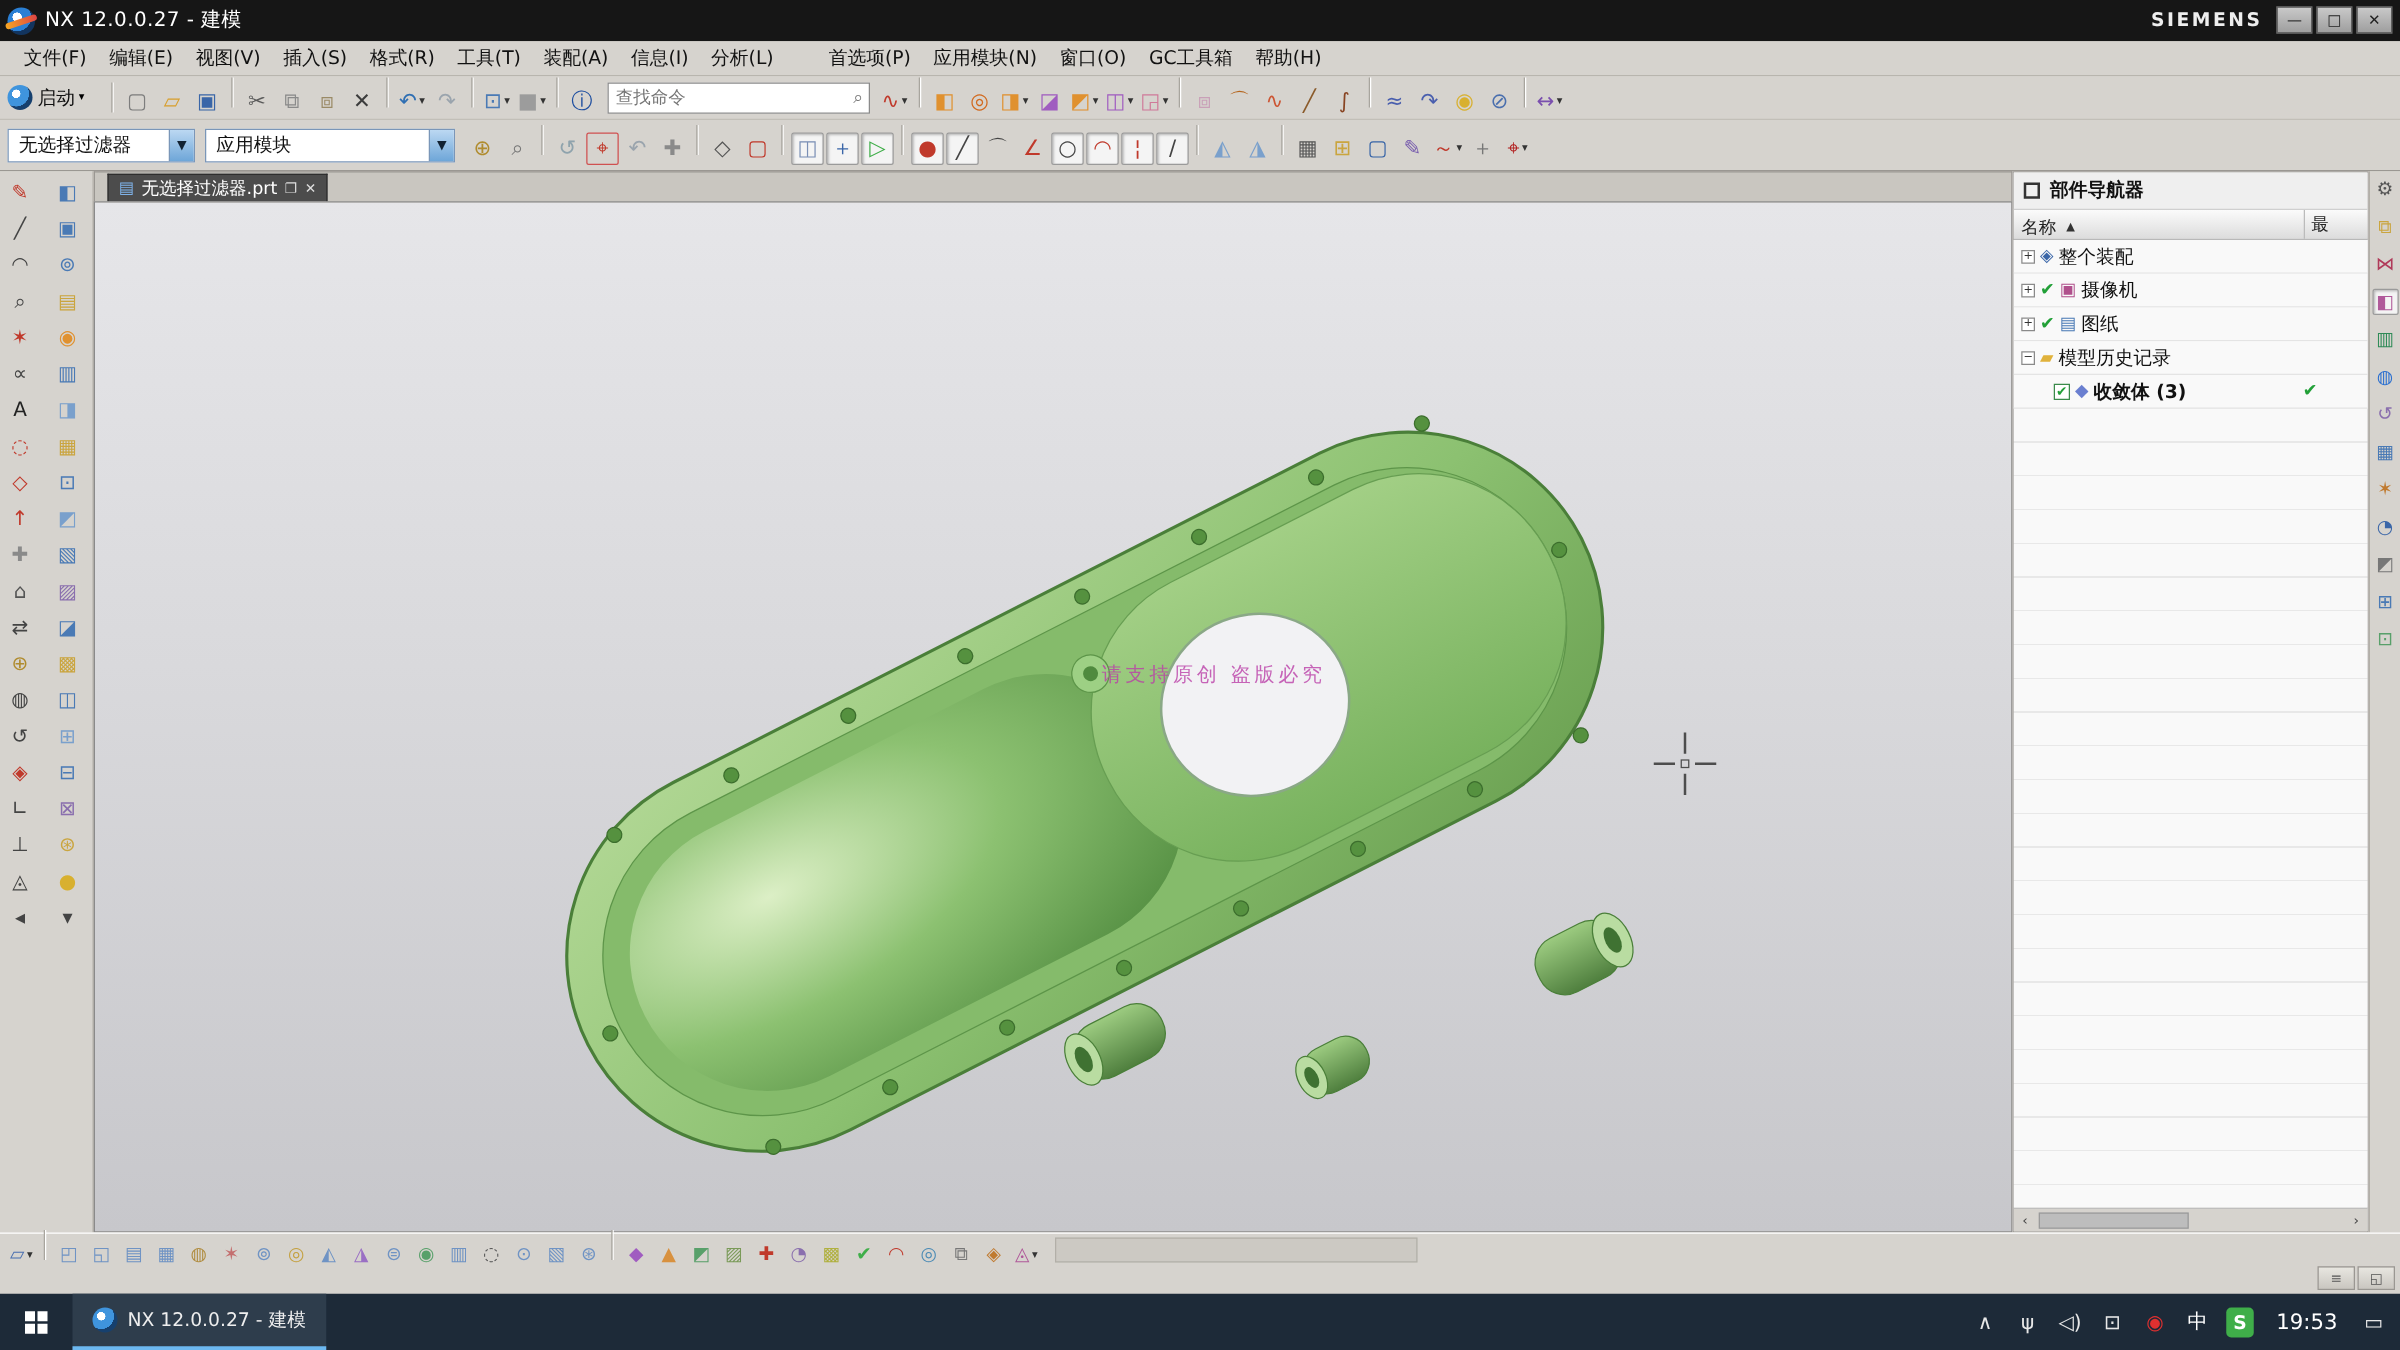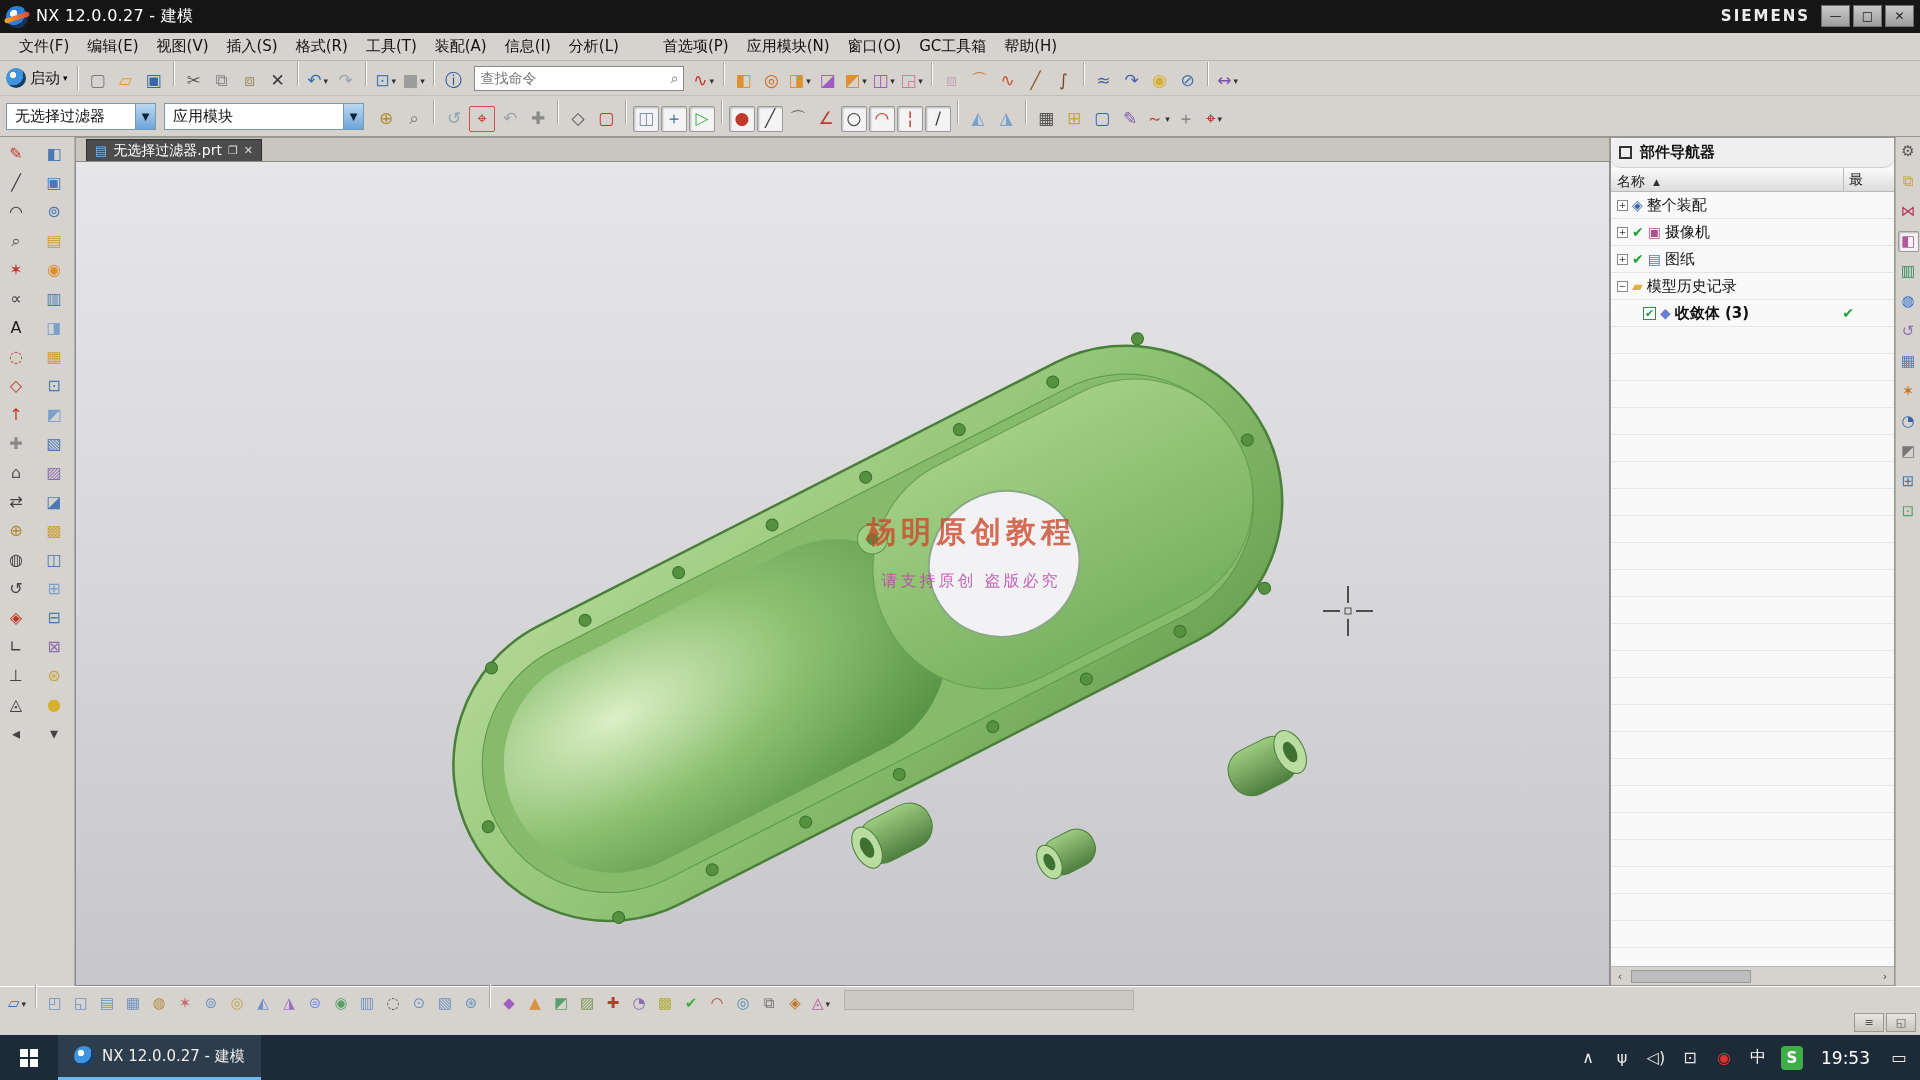--- a/index.html
+++ b/index.html
@@ -21,21 +21,21 @@
   
   .toolbar{background:#d6d3ce;display:flex;align-items:center;}
   #tb1{left:0;top:61px;width:1920px;height:35px;border-bottom:1px solid #c2bfb8;padding-left:6px;}
   #tb2{left:0;top:96px;width:1920px;height:41px;border-bottom:1px solid #9a9792;padding-left:6px;}
   .tbicon{display:inline-flex;align-items:center;justify-content:center;min-width:26px;height:26px;margin:0 1px;border:1px solid transparent;border-radius:2px;}
   .tbicon b{font-weight:normal;font-size:17px;line-height:1;}
   .tbicon .caret{font-style:normal;font-size:9px;color:#333;margin-left:2px;}
   .tbicon.pressed{background:#f4f4f4;border:1px solid #9a9a9a;box-shadow:inset 1px 1px 2px rgba(0,0,0,.25);}
   .tbicon.hl{border:1px solid #d05050;}
   .vsep{display:inline-block;width:2px;height:24px;margin:0 5px;border-left:1px solid #a8a59e;border-right:1px solid #fff;}
-  #start-group{display:flex;align-items:center;margin-right:4px;}
+  #start-group{display:flex;align-items:center;margin-right:16px;}
   #start-logo{width:20px;height:20px;border-radius:50%;background:radial-gradient(circle at 35% 35%,#fff 0 18%,#3f94dd 19% 55%,#16406e 56% 100%);margin-right:4px;}
   #start-label{font-size:15px;color:#111;}
   #searchbox{display:flex;align-items:center;width:210px;height:25px;background:#fff;border:1px solid #8a8a8a;margin:0 6px;padding:0 4px;}
   #searchbox input{flex:1;border:0;outline:0;font-size:14px;color:#888;background:transparent;}
   .mag{color:#777;font-size:14px;}
   .combo{display:flex;align-items:center;height:27px;background:#fff;border:1px solid #7a96b8;margin-right:8px;font-size:15px;color:#111;}
   .combo .val{padding:0 8px;white-space:nowrap;overflow:hidden;}
   .combo .dd{width:20px;height:100%;background:linear-gradient(#bcd8f2,#6ea6d8);border-left:1px solid #7a96b8;color:#123;display:flex;align-items:center;justify-content:center;font-size:10px;}
   
   #tabstrip{left:75px;top:137px;width:1535px;height:24px;background:#c9c6c0;border:1px solid #9a9792;border-bottom:0;display:flex;align-items:flex-end;}
@@ -47,21 +47,21 @@
   #leftbar-grid{display:grid;grid-template-columns:26px 34px;justify-content:center;row-gap:7px;column-gap:8px;}
   #leftbar-grid .tbicon{min-width:22px;height:22px;}
   #leftbar-grid .tbicon b{font-size:16px;}
   
   #viewport{left:75px;top:161px;width:1535px;height:825px;background:linear-gradient(#e6e6e9 0%,#d9d9dc 45%,#c7c7cb 100%);border:1px solid #8a8a8a;overflow:hidden;}
   #watermark{position:absolute;left:755px;top:350px;width:280px;text-align:center;pointer-events:none;}
   #wm1{font-size:30px;font-weight:bold;color:rgba(204,72,44,.8);letter-spacing:5px;white-space:nowrap;}
   #wm2{font-size:16px;color:rgba(186,62,168,.8);letter-spacing:3px;white-space:nowrap;margin-top:18px;}
   
   #rightpanel{left:1610px;top:137px;width:285px;height:849px;background:#f4f4f4;border:1px solid #9a9792;display:flex;flex-direction:column;}
-  #pn-header{height:30px;display:flex;align-items:center;gap:8px;padding:0 8px;background:#efefef;border-bottom:1px solid #cfcfcf;font-size:15px;font-weight:bold;color:#111;border-radius:10px;}
+  #pn-header{height:30px;display:flex;align-items:center;gap:8px;padding:0 8px;background:#efefef;border-bottom:1px solid #cfcfcf;font-size:15px;font-weight:bold;color:#111;}
   .sq-ico{width:13px;height:13px;border:2px solid #333;}
   #pn-cols{height:24px;background:linear-gradient(#fbfbfb,#dcdcdc);border-bottom:1px solid #b8b8b8;display:flex;align-items:flex-end;font-size:14px;color:#222;padding:0 6px;position:relative;}
   #pn-col-name{display:flex;align-items:center;gap:8px;}
   #pn-sort{font-size:9px;color:#333;}
   #pn-col-comment{position:absolute;left:238px;top:3px;}
   #pn-coldiv{position:absolute;left:232px;top:0;bottom:0;border-left:1px solid #bbb;}
   #tree{flex:1;position:relative;background:repeating-linear-gradient(#f9f9f9 0 26px,#e8e8e8 26px 27px);}
   .trow{height:27px;display:flex;align-items:center;gap:4px;padding-left:6px;font-size:15px;color:#111;background:#f9f9f9;border-bottom:1px solid #e4e4e4;position:relative;}
   .trow.bold{font-weight:bold;}
   .expander{width:11px;height:11px;border:1px solid #8a8a8a;background:#fff;font-size:9px;line-height:9px;text-align:center;color:#333;flex:none;}
@@ -495,21 +495,20 @@
       </g>
       <g stroke="#4d4d4d" stroke-width="2" fill="none">
         <line x1="1247" y1="449" x2="1264" y2="449"></line>
           <line x1="1280" y1="449" x2="1297" y2="449"></line>
         <line x1="1272" y1="424" x2="1272" y2="441"></line>
           <line x1="1272" y1="457" x2="1272" y2="474"></line>
         <rect x="1269" y="446" width="6" height="6" stroke-width="1"></rect>
       </g>
     </svg>
     <div id="watermark">
-      <div id="wm1">杨明原创教程</div>
       <div id="wm2">请支持原创 盗版必究</div>
     </div>
   </div>
 
   <div id="rightpanel" class="abs">
     <div id="pn-header">
       <span class="sq-ico"></span>
       <span>部件导航器</span>
     </div>
     <div id="pn-cols">

